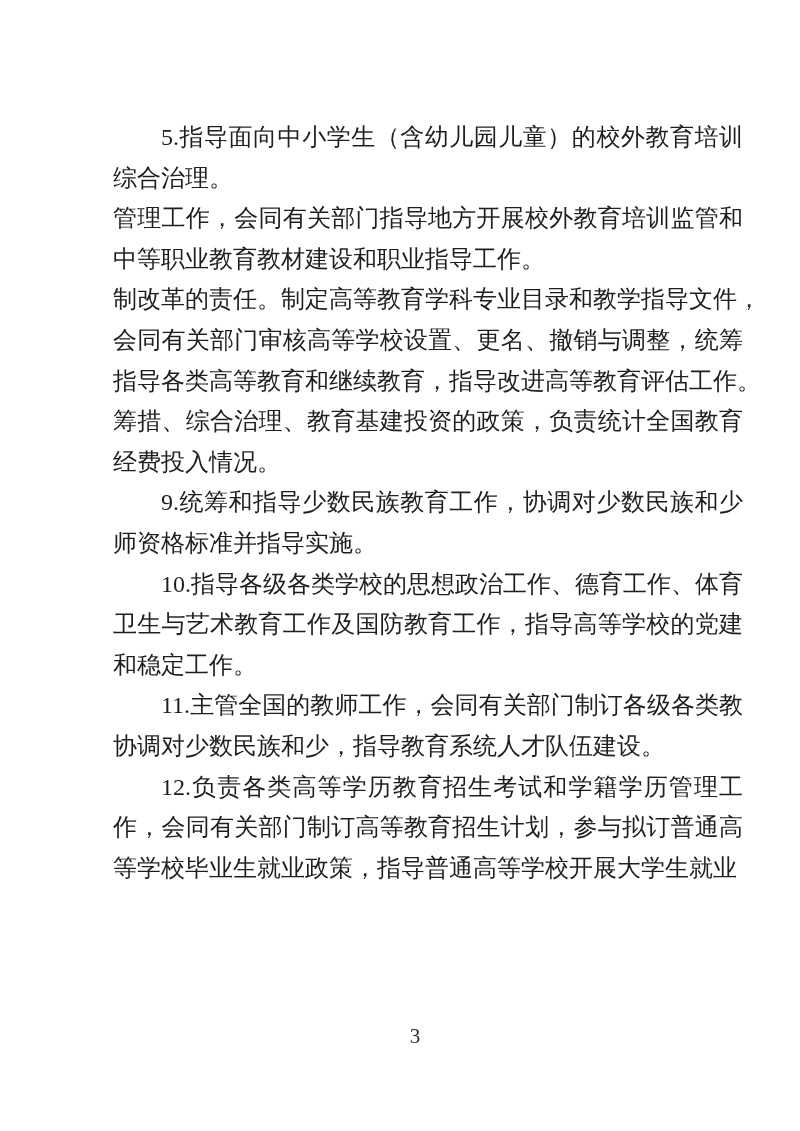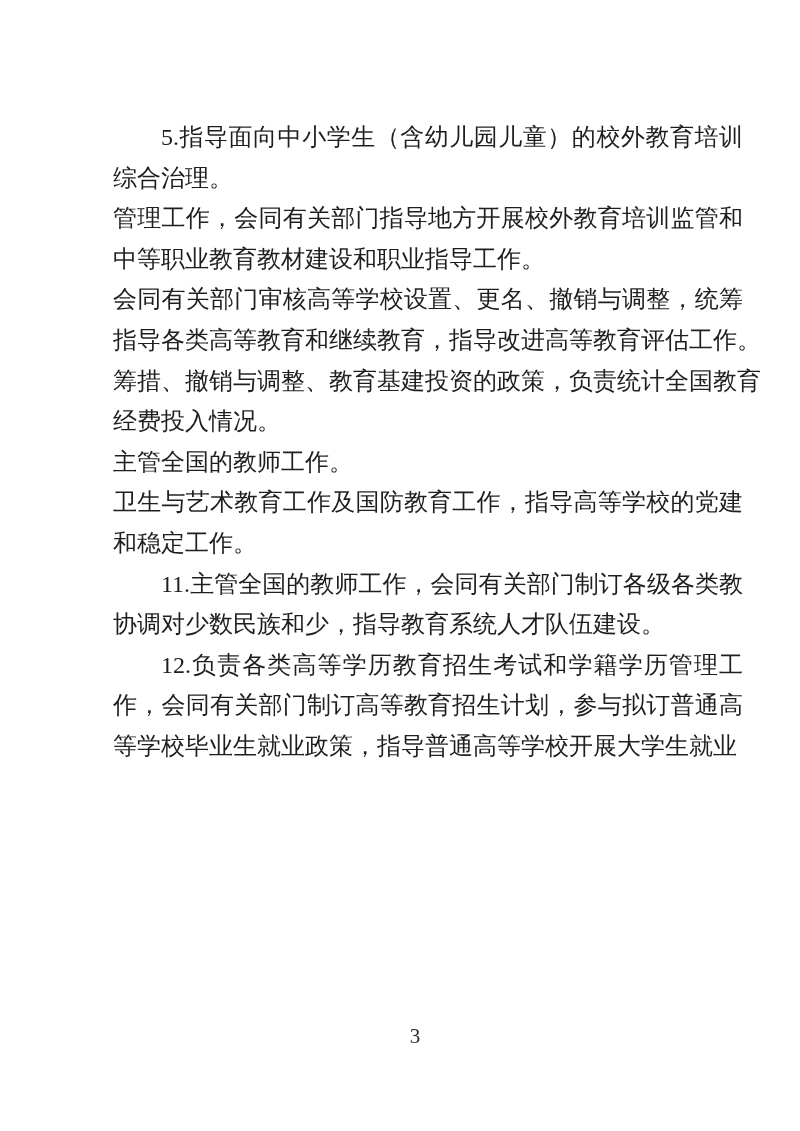--- a/index.html
+++ b/index.html
@@ -51,25 +51,28 @@
 </style>
 </head>
 <body>
 
 <div class="page">
   <div class="text-block" id="text-block">
       <div class="text-line first-line">5.指导面向中小学生（含幼儿园儿童）的校外教育培训</div>
       <div class="text-line last-line">综合治理。</div>
       <div class="text-line">管理工作，会同有关部门指导地方开展校外教育培训监管和</div>
       <div class="text-line last-line">中等职业教育教材建设和职业指导工作。</div>
+      <div class="text-line">制改革的责任。制定高等教育学科专业目录和教学指导文件，</div>
       <div class="text-line">会同有关部门审核高等学校设置、更名、撤销与调整，统筹</div>
       <div class="text-line last-line">指导各类高等教育和继续教育，指导改进高等教育评估工作。</div>
-      <div class="text-line">筹措、撤销与调整、教育基建投资的政策，负责统计全国教育</div>
+      <div class="text-line">筹措、综合治理、教育基建投资的政策，负责统计全国教育</div>
       <div class="text-line last-line">经费投入情况。</div>
-      <div class="text-line last-line">主管全国的教师工作。</div>
+      <div class="text-line first-line">9.统筹和指导少数民族教育工作，协调对少数民族和少</div>
+      <div class="text-line last-line">师资格标准并指导实施。</div>
+      <div class="text-line first-line">10.指导各级各类学校的思想政治工作、德育工作、体育</div>
       <div class="text-line">卫生与艺术教育工作及国防教育工作，指导高等学校的党建</div>
       <div class="text-line last-line">和稳定工作。</div>
       <div class="text-line first-line">11.主管全国的教师工作，会同有关部门制订各级各类教</div>
       <div class="text-line last-line">协调对少数民族和少，指导教育系统人才队伍建设。</div>
       <div class="text-line first-line">12.负责各类高等学历教育招生考试和学籍学历管理工</div>
       <div class="text-line">作，会同有关部门制订高等教育招生计划，参与拟订普通高</div>
       <div class="text-line last-line">等学校毕业生就业政策，指导普通高等学校开展大学生就业</div>
     </div>
   <div class="page-number">3</div>
 </div>

